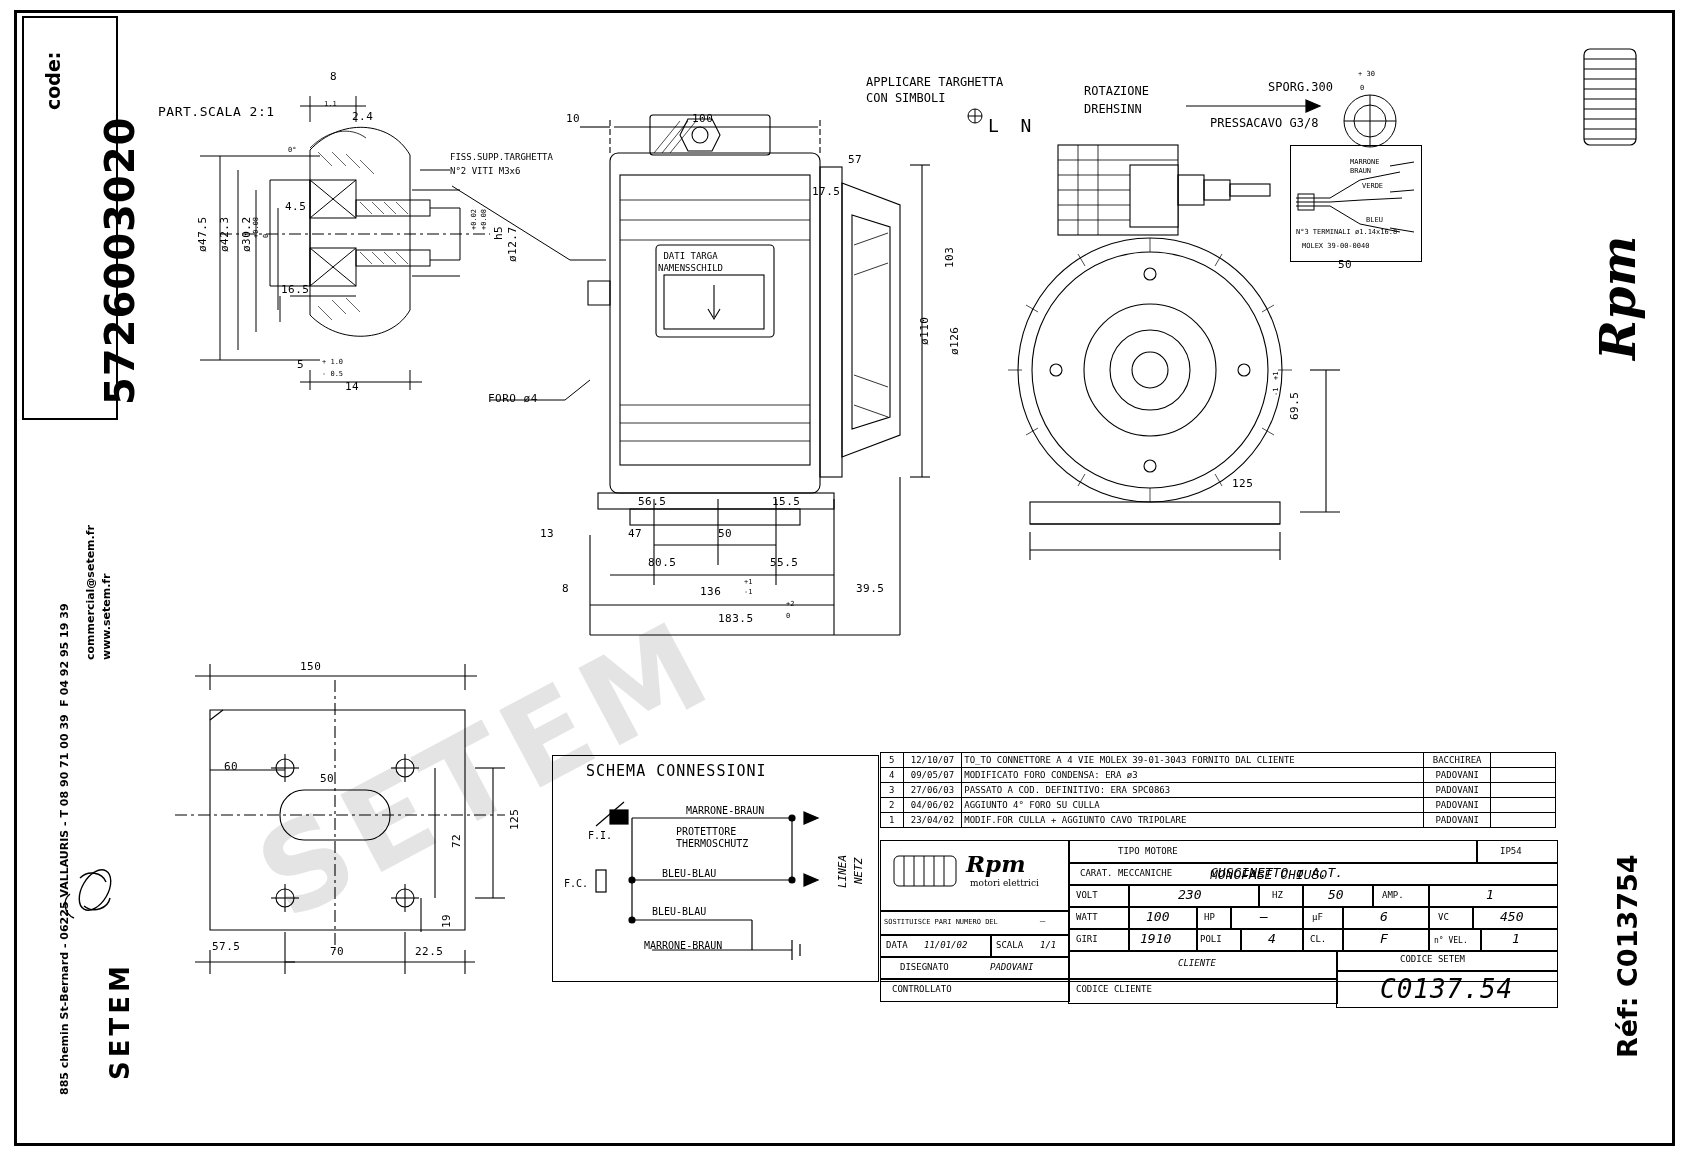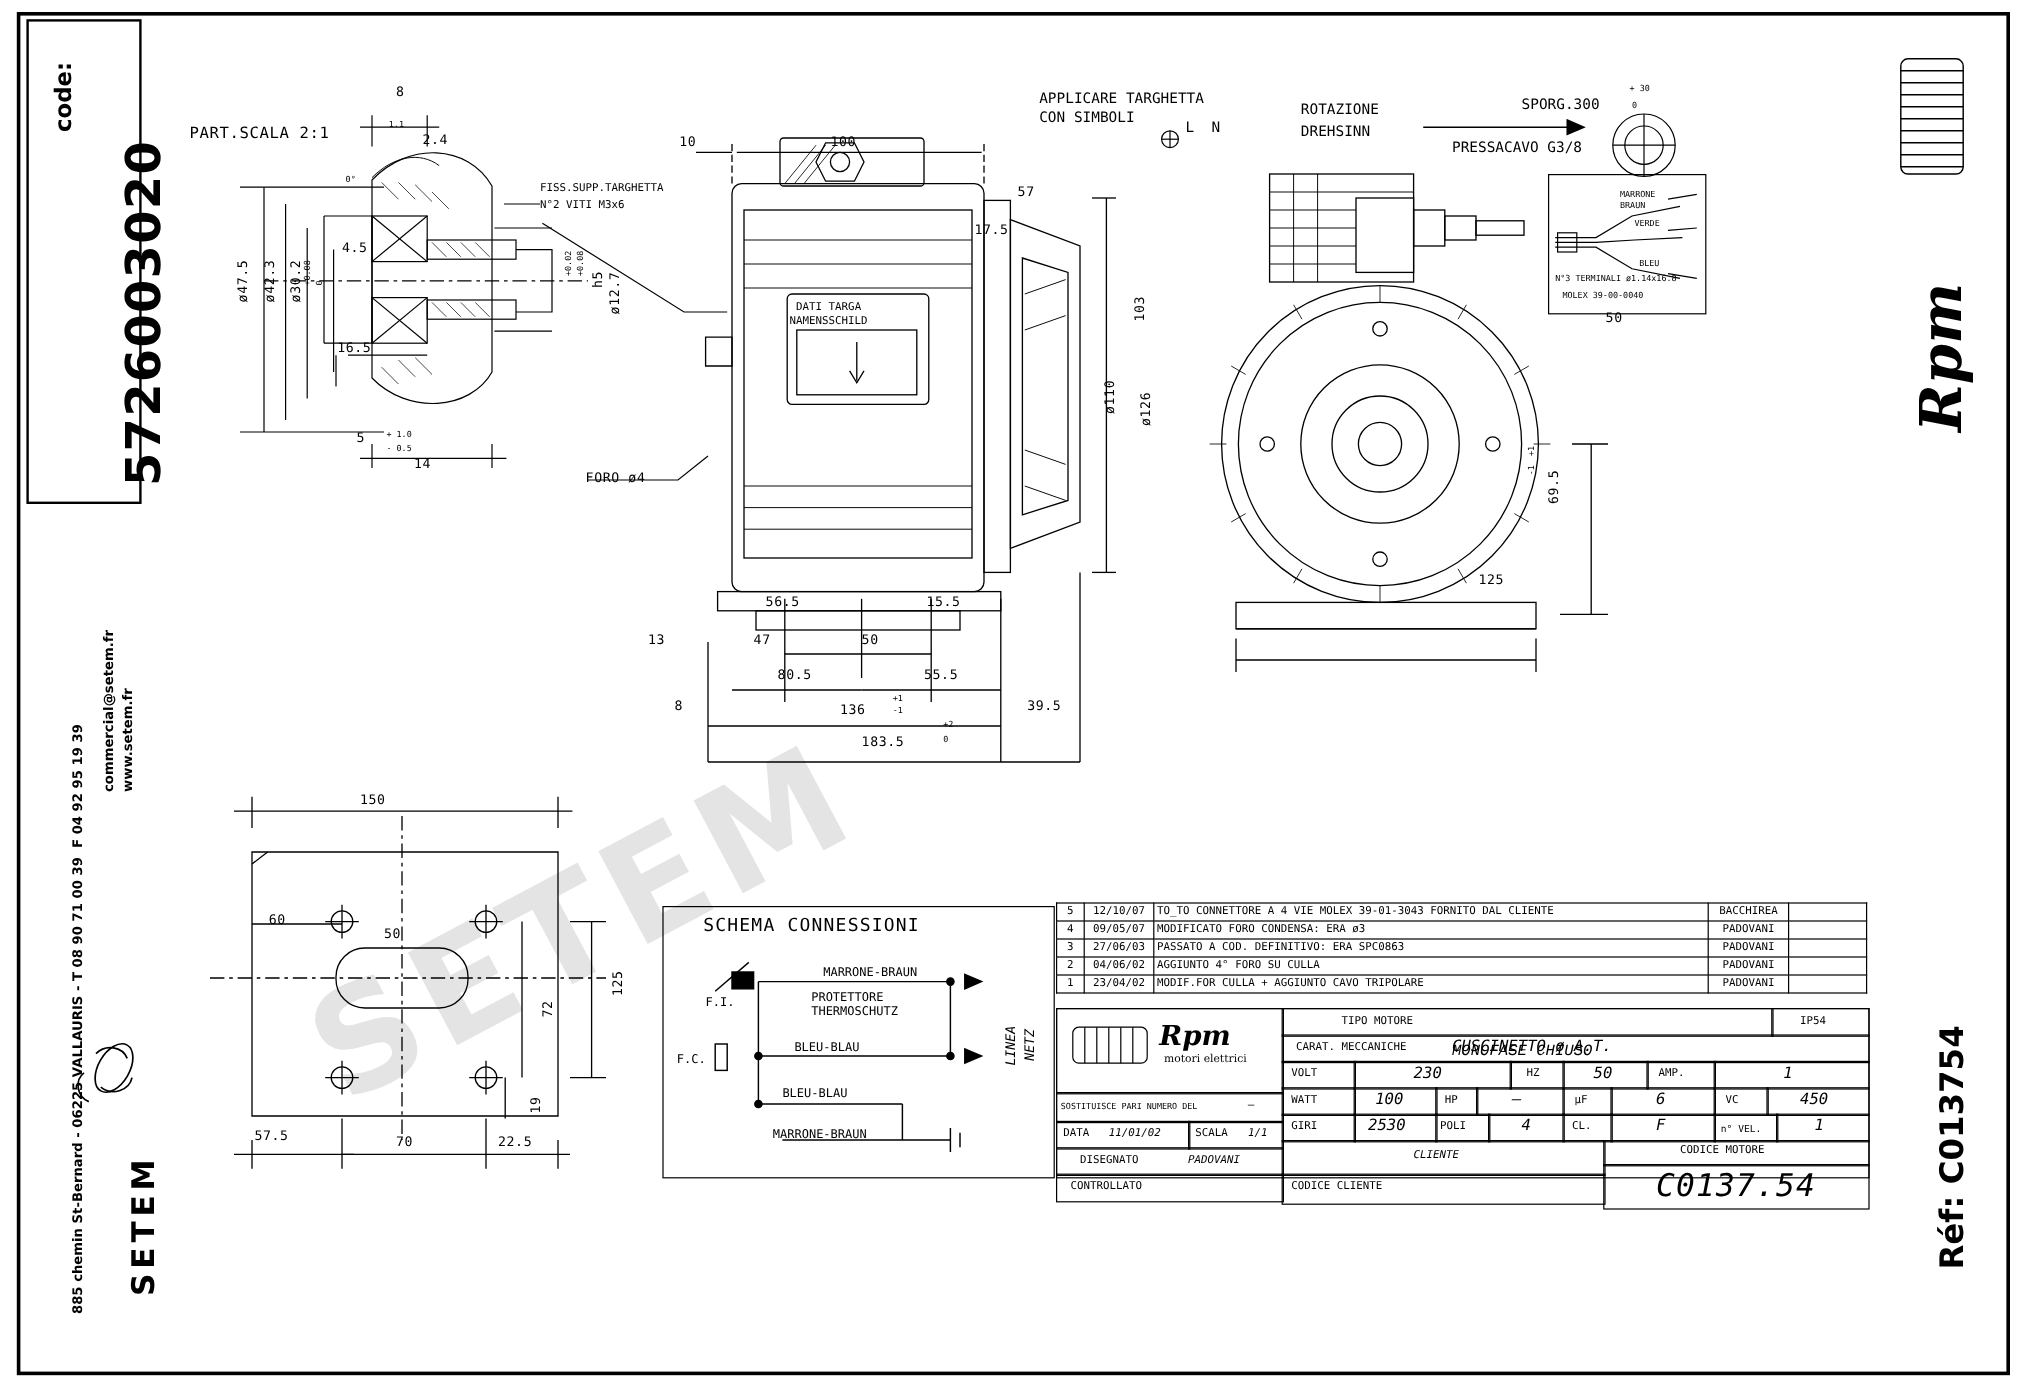--- a/index.html
+++ b/index.html
@@ -252,21 +252,21 @@
 
   <div class="txt small" style="left:866px;top:74px;line-height:16px;font-size:12px;">APPLICARE TARGHETTA
 CON SIMBOLI</div>
   <svg width="60" height="24" style="left:965px;top:104px;">
     <g stroke="#000" fill="none" stroke-width="1">
       <circle cx="10" cy="12" r="7"></circle>
         <line x1="10" y1="5" x2="10" y2="19"></line>
         <line x1="3" y1="12" x2="17" y2="12"></line>
     </g>
   </svg>
-  <div class="txt small" style="left:988px;top:99px;font-size:12px;">L  N</div>
+  <div class="txt small" style="left:988px;top:115px;font-size:18px;">L  N</div>
   <div class="txt small" style="left:1084px;top:82px;line-height:18px;font-size:12px;">ROTAZIONE
 DREHSINN</div>
   <svg width="140" height="28" style="left:1186px;top:92px;">
     <g stroke="#000" fill="none" stroke-width="1.2">
       <line x1="0" y1="14" x2="120" y2="14"></line>
       <path d="M120 8 L134 14 L120 20 Z" fill="#000"></path>
     </g>
   </svg>
   <div class="txt small" style="left:1210px;top:116px;font-size:12px;">PRESSACAVO G3/8</div>
   <div class="txt small" style="left:1268px;top:80px;font-size:12px;">SPORG.300</div>
@@ -554,38 +554,38 @@
   <div class="box" style="left:1342px;top:906px;width:86px;height:22px;"></div>
   <div class="txt ital" style="left:1380px;top:909px;font-size:13px;">6</div>
   <div class="box" style="left:1428px;top:906px;width:44px;height:22px;"></div>
   <div class="txt small" style="left:1438px;top:912px;">VC</div>
   <div class="box" style="left:1472px;top:906px;width:84px;height:22px;"></div>
   <div class="txt ital" style="left:1500px;top:909px;font-size:13px;">450</div>
 
   <div class="box" style="left:1068px;top:928px;width:60px;height:22px;"></div>
   <div class="txt small" style="left:1076px;top:934px;">GIRI</div>
   <div class="box" style="left:1128px;top:928px;width:68px;height:22px;"></div>
-  <div class="txt ital" style="left:1140px;top:931px;font-size:13px;">2530</div>
+  <div class="txt ital" style="left:1140px;top:931px;font-size:13px;">1910</div>
   <div class="box" style="left:1196px;top:928px;width:44px;height:22px;"></div>
   <div class="txt small" style="left:1200px;top:934px;">POLI</div>
   <div class="box" style="left:1240px;top:928px;width:62px;height:22px;"></div>
   <div class="txt ital" style="left:1268px;top:931px;font-size:13px;">4</div>
   <div class="box" style="left:1302px;top:928px;width:40px;height:22px;"></div>
   <div class="txt small" style="left:1310px;top:934px;">CL.</div>
   <div class="box" style="left:1342px;top:928px;width:86px;height:22px;"></div>
   <div class="txt ital" style="left:1380px;top:931px;font-size:13px;">F</div>
   <div class="box" style="left:1428px;top:928px;width:52px;height:22px;"></div>
   <div class="txt tiny" style="left:1434px;top:936px;font-size:8px;">n° VEL.</div>
   <div class="box" style="left:1480px;top:928px;width:76px;height:22px;"></div>
   <div class="txt ital" style="left:1512px;top:931px;font-size:13px;">1</div>
 
   <div class="box" style="left:1068px;top:950px;width:268px;height:28px;"></div>
 
   <div class="txt small" style="left:1178px;top:958px;font-style:italic;">CLIENTE</div>
   <div class="box" style="left:1336px;top:950px;width:220px;height:20px;"></div>
-  <div class="txt small" style="left:1400px;top:954px;">CODICE MOTORE</div>
+  <div class="txt small" style="left:1400px;top:954px;">CODICE SETEM</div>
 
   <div class="box" style="left:1068px;top:978px;width:268px;height:24px;"></div>
   <div class="txt small" style="left:1076px;top:984px;">CODICE CLIENTE</div>
   <div class="box" style="left:1336px;top:970px;width:220px;height:36px;"></div>
   <div class="txt ital" style="left:1380px;top:974px;font-size:26px;letter-spacing:1px;">C0137.54</div>
 
 </div>
 
 </body></html>

